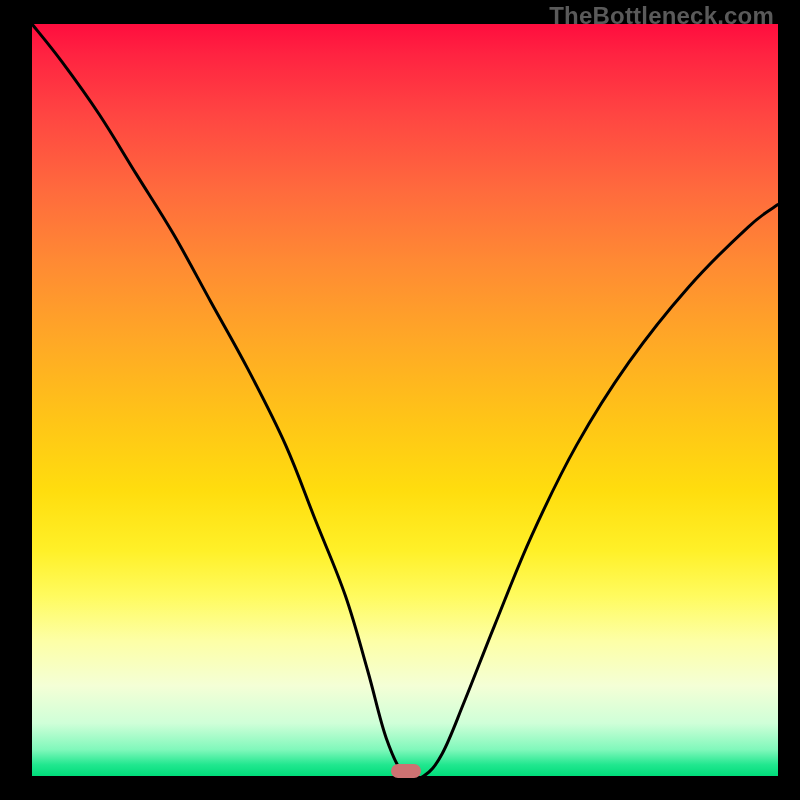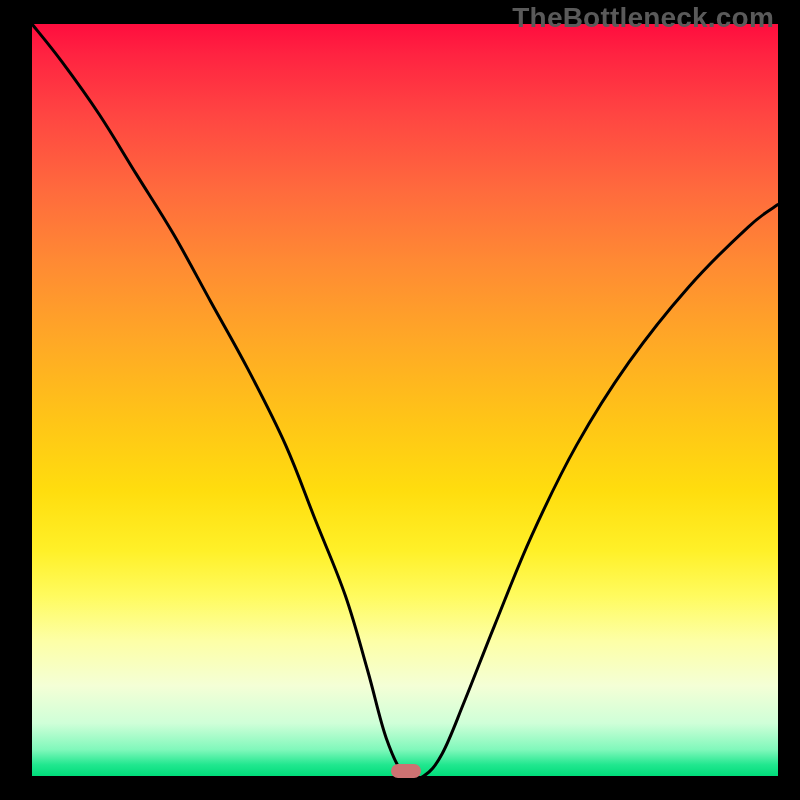--- a/index.html
+++ b/index.html
@@ -38,21 +38,21 @@
       #21e78f 98.5%,
       #00dc7a 100%
     );
   }
 
   .watermark {
     position: absolute;
     right: 26px;
     top: 2px;
     font-family: Arial, Helvetica, sans-serif;
-    font-size: 28px;
+    font-size: 24px;
     font-weight: 600;
     letter-spacing: 0.2px;
     color: #5a5a5a;
     user-select: none;
     text-align: right;
   }
 
   .curve {
     position: absolute;
     left: 32px;

